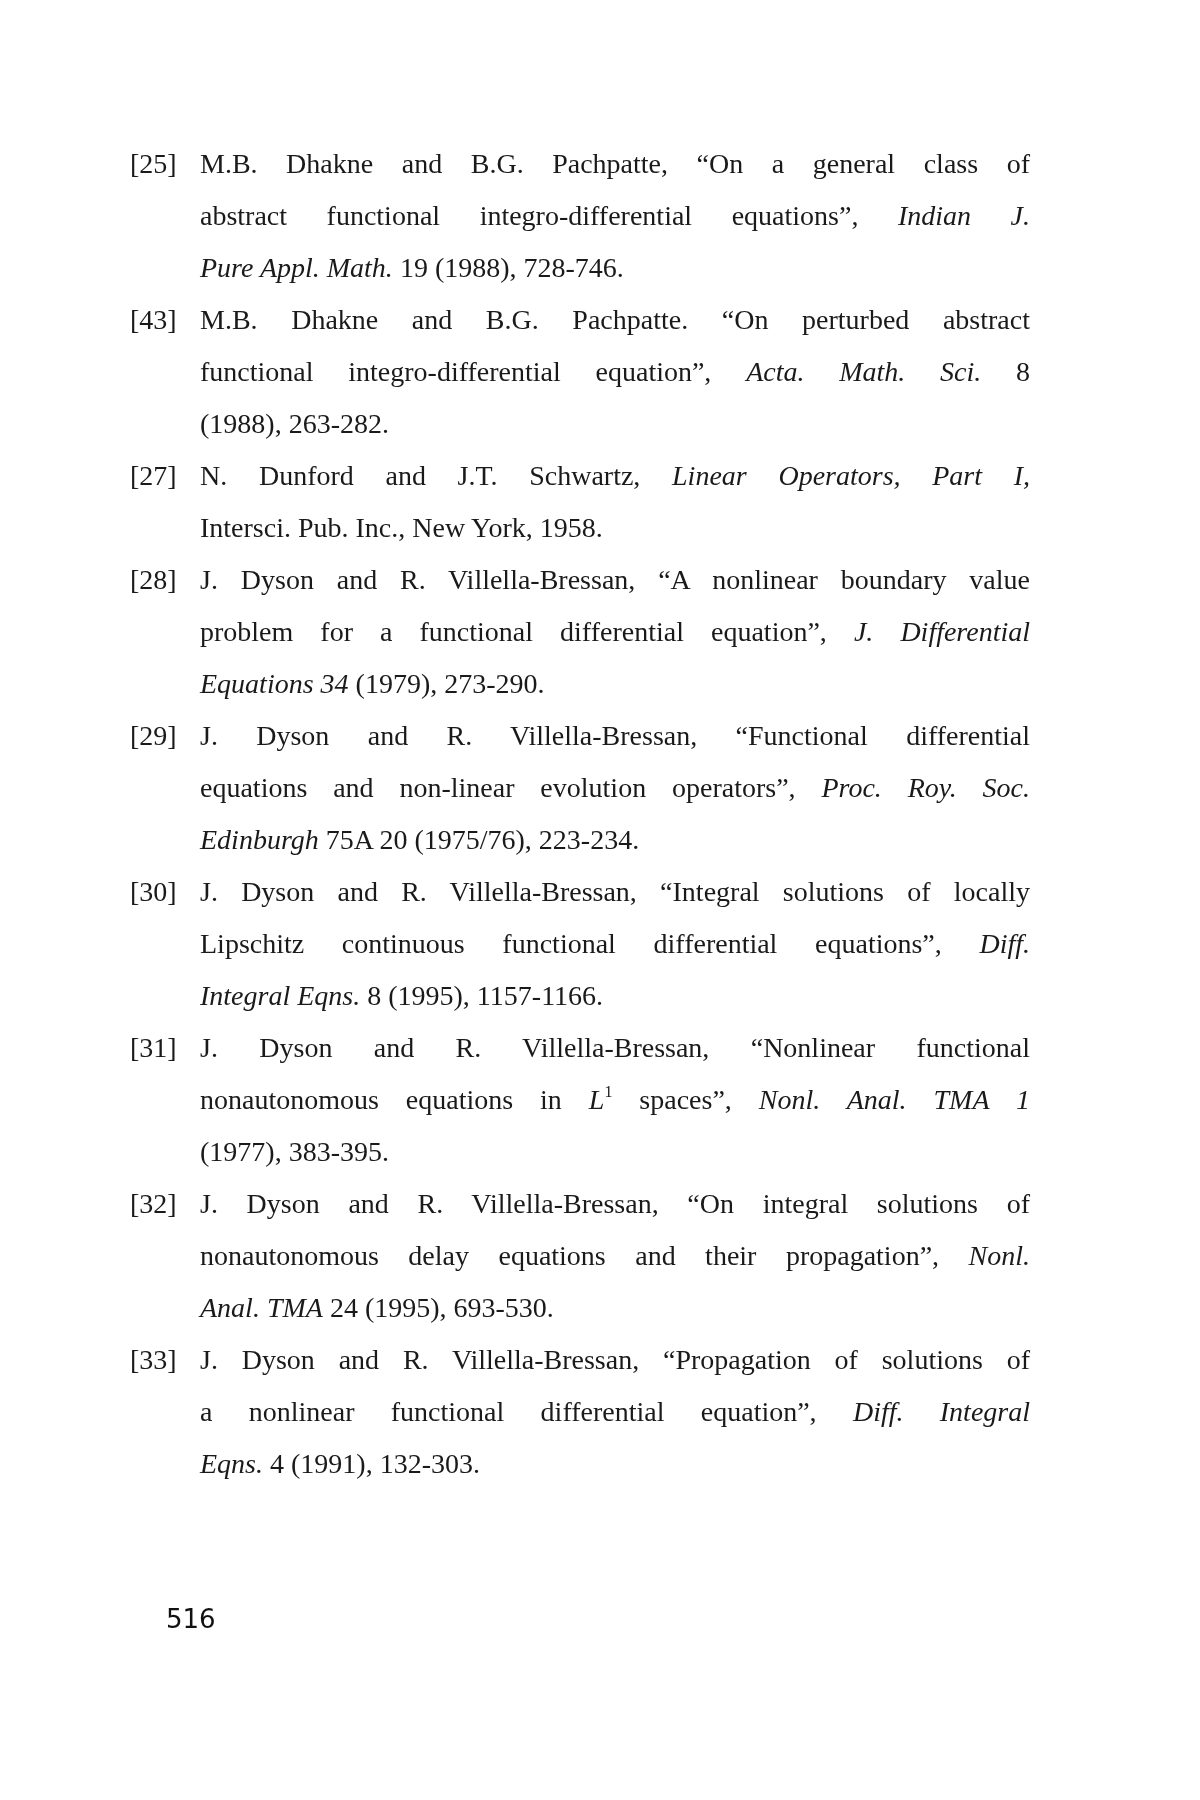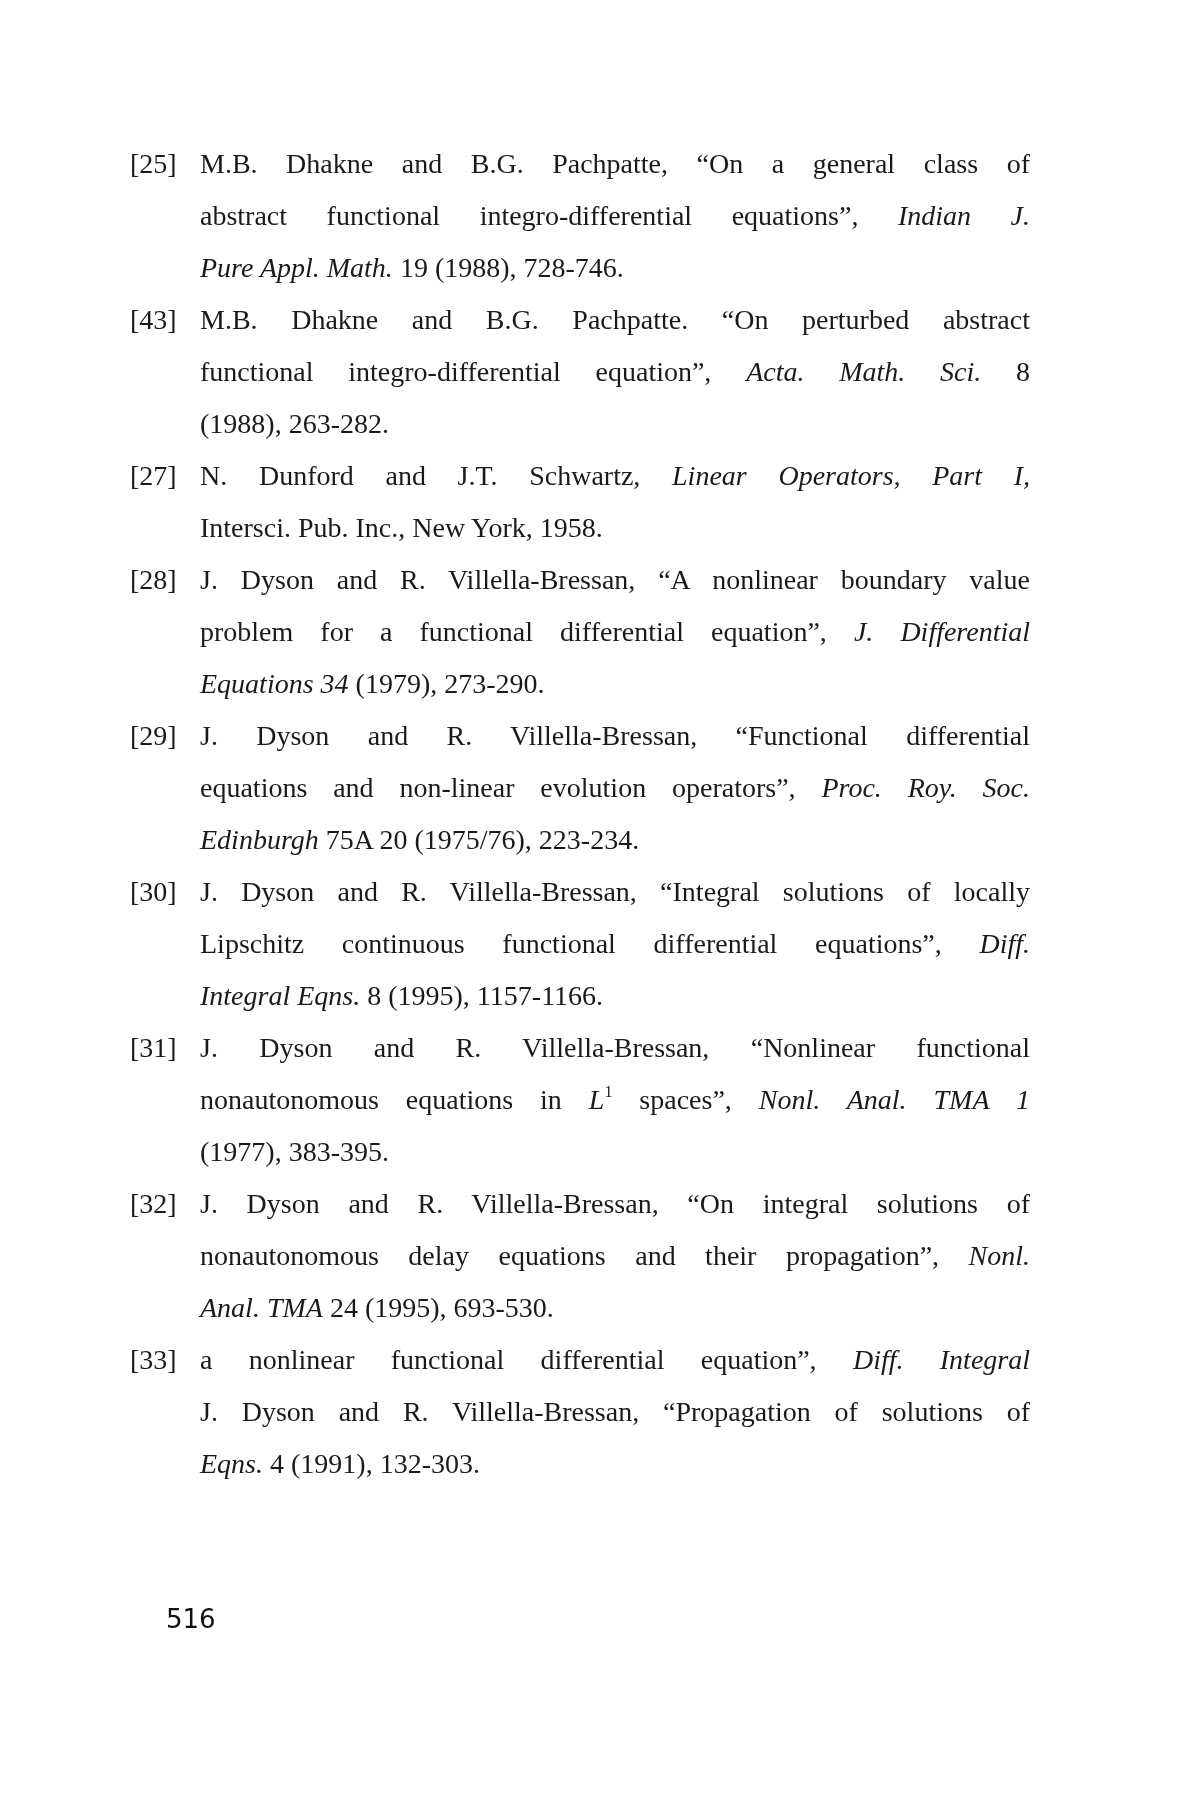--- a/index.html
+++ b/index.html
@@ -63,19 +63,19 @@
       <span class="line last"><span>(1977), 383-395.</span></span>
     </div>
     <div class="ref">
       <span class="num">[32]</span>
       <span class="line"><span>J. Dyson and R. Villella-Bressan, “On integral solutions of</span></span>
       <span class="line"><span>nonautonomous delay equations and their propagation”, </span><i>Nonl.</i></span>
       <span class="line last"><i>Anal. TMA</i><span> 24 (1995), 693-530.</span></span>
     </div>
     <div class="ref">
       <span class="num">[33]</span>
+      <span class="line"><span>J. Dyson and R. Villella-Bressan, “Propagation of solutions of</span></span>
       <span class="line"><span>a nonlinear functional differential equation”, </span><i>Diff. Integral</i></span>
-      <span class="line"><span>J. Dyson and R. Villella-Bressan, “Propagation of solutions of</span></span>
       <span class="line last"><i>Eqns.</i><span> 4 (1991), 132-303.</span></span>
     </div>
   </div>
 
 <div class="page-num">516</div>
 
 </body></html>

